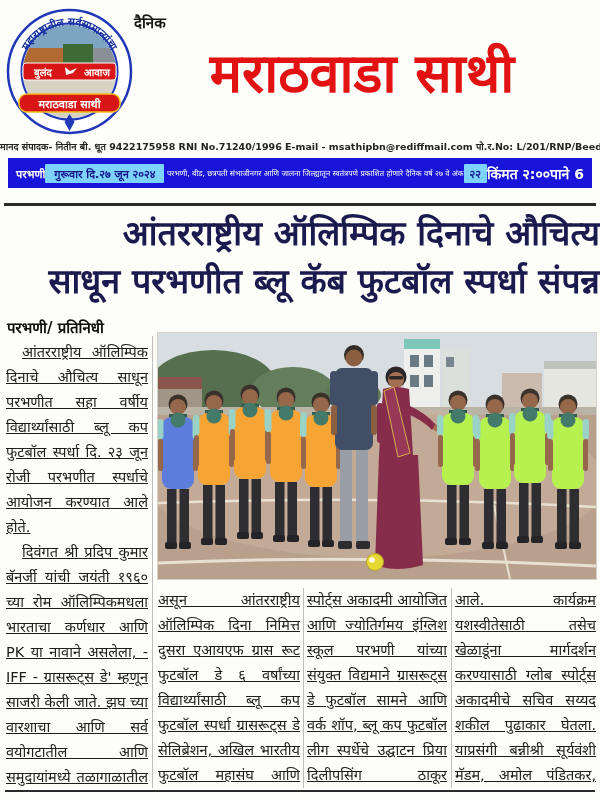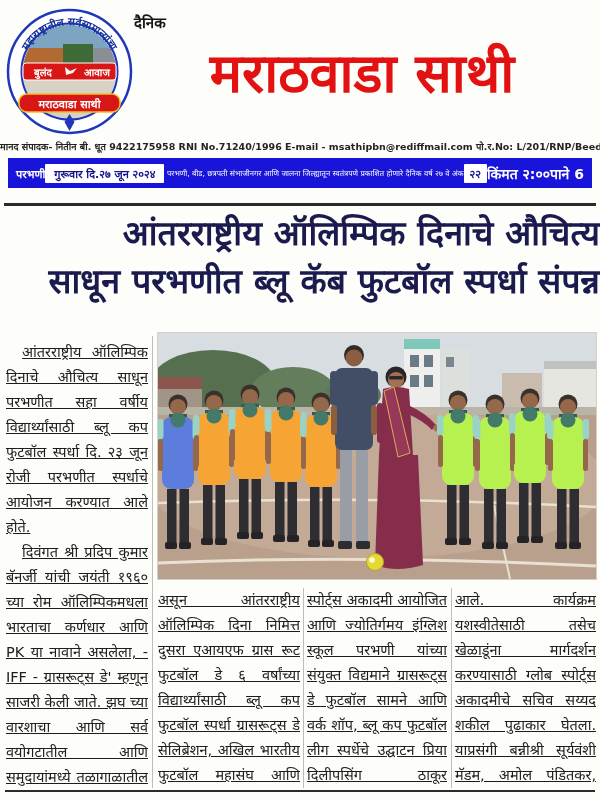--- a/index.html
+++ b/index.html
@@ -10,21 +10,21 @@
   .logo svg{display:block;width:100%;height:100%;}
   .daily{position:absolute;left:134px;top:12px;font-size:15px;font-weight:bold;color:#161616;text-align:center;}
   .title{position:absolute;left:128px;top:24px;width:468px;margin:0;text-align:center;
          font-size:54px;line-height:100px;font-weight:800;color:#e21212;white-space:nowrap;}
   .info-line{position:absolute;left:0;top:140px;width:100%;text-align:center;
              font-size:9.5px;font-weight:bold;color:#242424;white-space:nowrap;}
   
   .date-bar{position:absolute;left:8px;right:8px;top:158px;height:30px;background:#1814da;
             display:flex;align-items:center;padding:0 8px;box-sizing:border-box;color:#fff;}
   .db-city{font-size:11px;font-weight:bold;white-space:nowrap;}
-  .db-box{background:#ffffff;color:#14148c;font-weight:bold;font-size:11px;padding:2px 9px;
+  .db-box{background:#7dd3fc;color:#14148c;font-weight:bold;font-size:11px;padding:2px 9px;
           white-space:nowrap;border-radius:1px;}
   .db-pub{flex:1;font-size:7.6px;text-align:right;white-space:nowrap;overflow:hidden;}
   .db-issue{padding:2px 6px;}
   .db-small{font-size:14px;font-weight:bold;white-space:nowrap;}
   .rule-thick{position:absolute;left:4px;right:4px;top:203px;height:3px;background:#2b2b2b;}
   
   .headline{position:absolute;left:0;top:209px;width:100%;margin:0;text-align:right;
             color:#1a1a4e;font-weight:800;}
   .hl-line{display:block;font-size:34px;line-height:48px;white-space:nowrap;}
   .byline{position:absolute;left:7px;top:317px;font-size:15px;font-weight:bold;color:#0f0f0f;}
@@ -99,20 +99,21 @@
     <span class="db-small">किंमत २:००</span>
     <span class="db-small">पाने 6</span>
   </div>
 
   <div class="rule-thick"></div>
 
   <h2 class="headline">
     <span class="hl-line">आंतरराष्ट्रीय ऑलिम्पिक दिनाचे औचित्य</span>
     <span class="hl-line">साधून परभणीत ब्लू कॅब फुटबॉल स्पर्धा संपन्न</span>
   </h2>
+  <div class="byline">परभणी/ प्रतिनिधी</div>
 
   <div class="col col1">
     <p class="indent">आंतरराष्ट्रीय ऑलिम्पिक दिनाचे औचित्य साधून परभणीत सहा वर्षीय विद्यार्थ्यांसाठी ब्लू कप फुटबॉल स्पर्धा दि. २३ जून रोजी परभणीत स्पर्धाचे आयोजन करण्यात आले होते.</p>
     <p class="indent">दिवंगत श्री प्रदिप कुमार बॅनर्जी यांची जयंती १९६० च्या रोम ऑलिम्पिकमधला भारताचा कर्णधार आणि PK या नावाने असलेला, -IFF - ग्रासरूट्स डे' म्हणून साजरी केली जाते. झघ च्या वारशाचा आणि सर्व वयोगटातील आणि समुदायांमध्ये तळागाळातील फुटबॉलच्या विकासाला चालना वचनबद्धतेचा सन्मान या वर्षी ग्रासरूट्स डेचा दुसरा उत्सव साजरा करण्यात येत</p>
   </div>
 
   <figure class="photo">
     <svg viewBox="0 0 438 246">
       <defs>
         <g id="kid">

